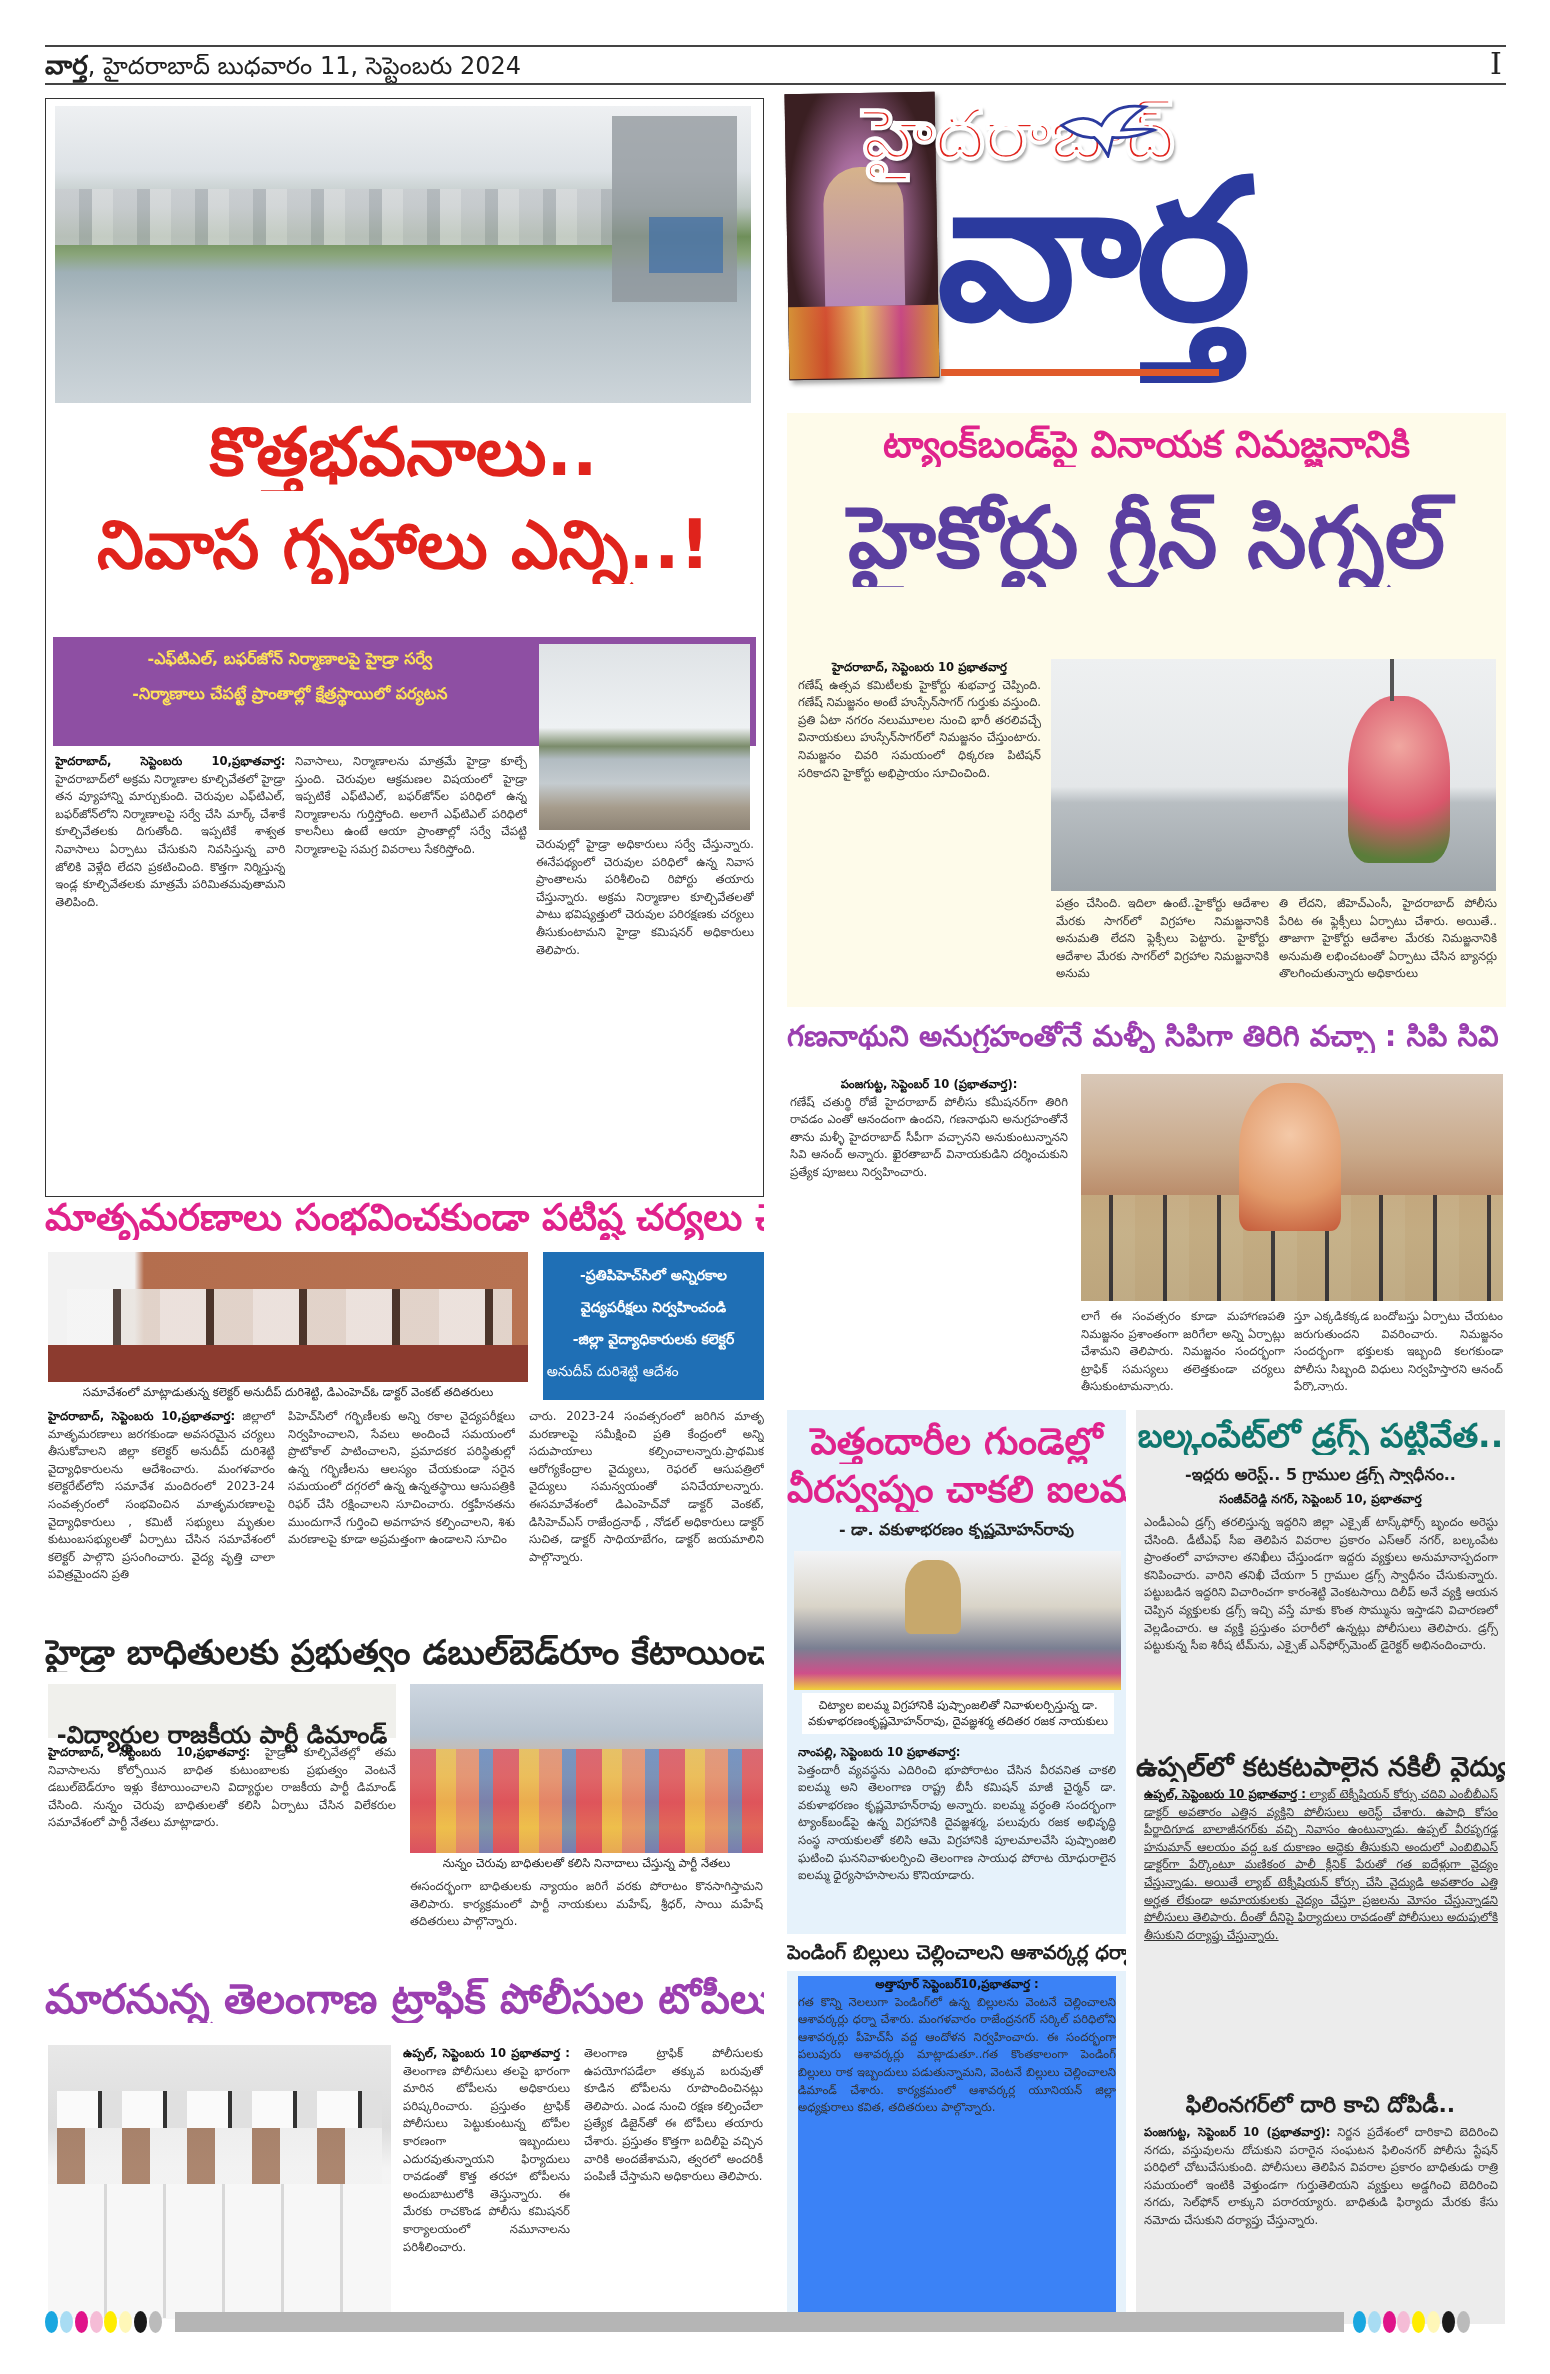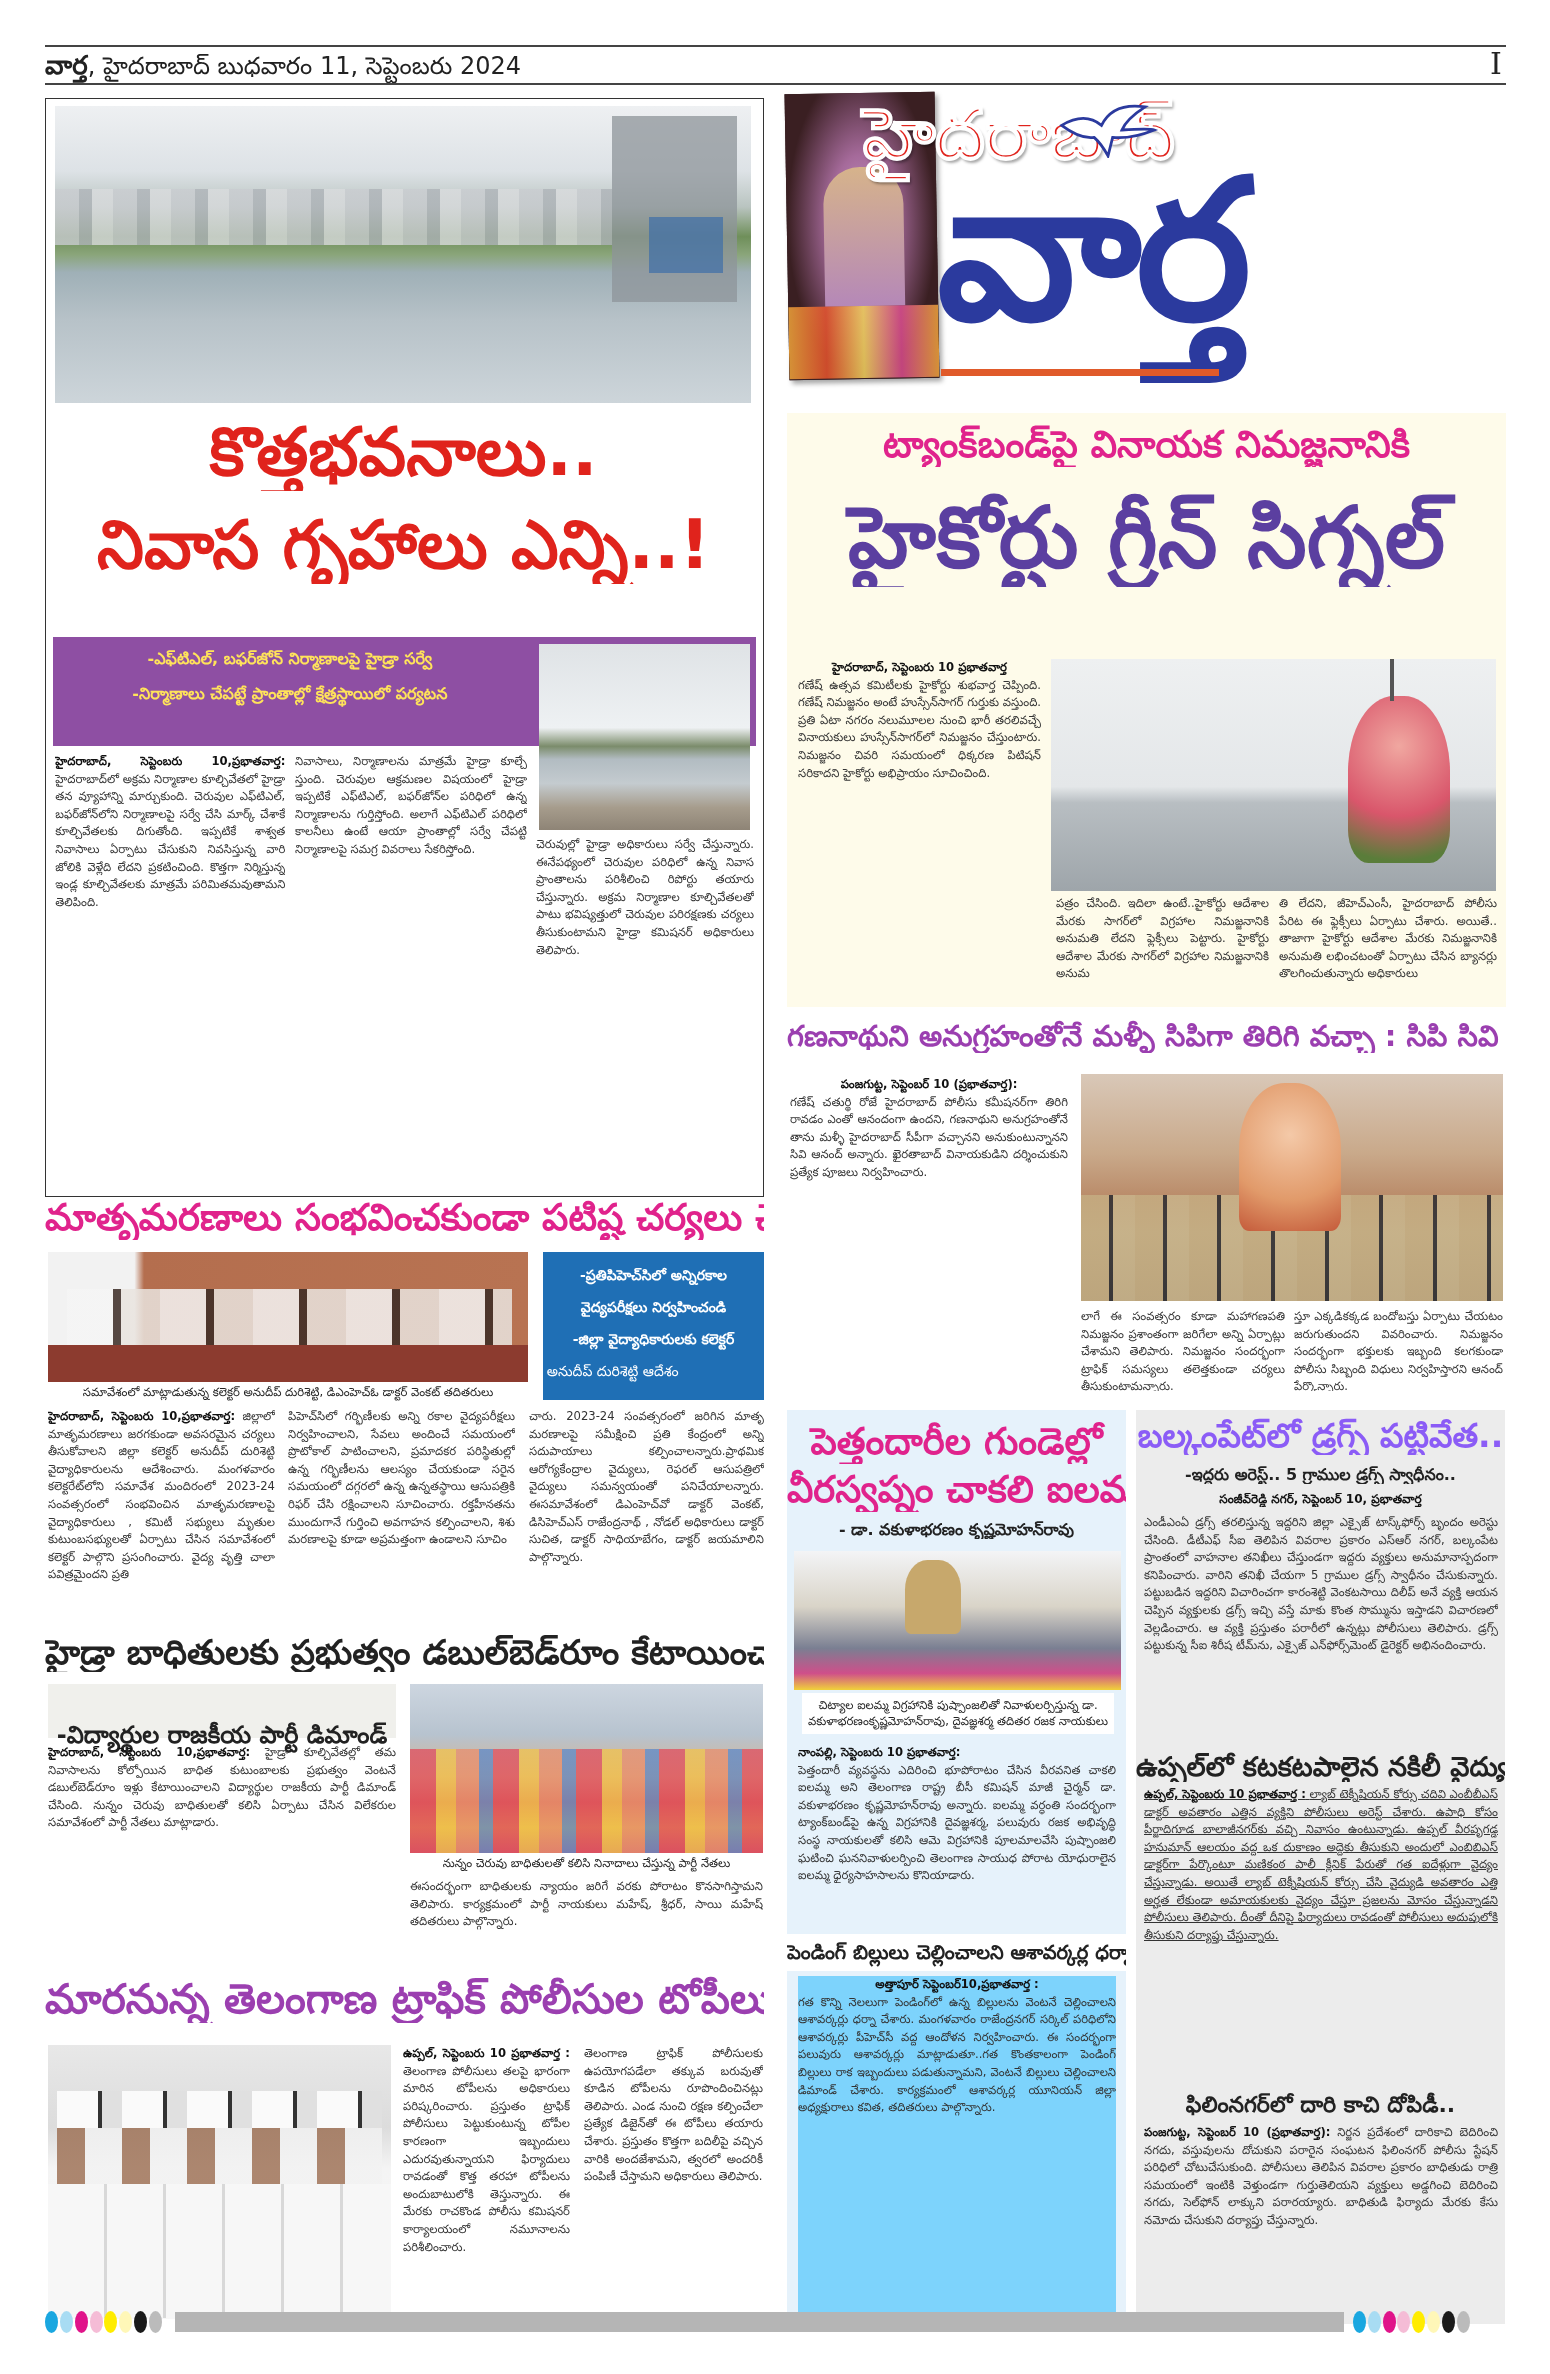--- a/index.html
+++ b/index.html
@@ -148,28 +148,28 @@
   <div class="photo" style="left:7.4px;top:141px;width:327px;height:139px;background:linear-gradient(180deg,#f3f4f6 0%,#d9d4c8 40%,#7a7f92 70%,#cf4f8a 88%,#f1d23a 100%);">
     <div class="abs" style="left:111px;top:9.3px;width:56px;height:74px;background:#c7a86c;border-radius:40% 40% 10% 10%;"></div>
   </div>
   <div class="caption" style="left:15px;top:283px;width:312px;background:#fff;padding:3.7px;">చిట్యాల ఐలమ్మ విగ్రహానికి పుష్పాంజలితో నివాళులర్పిస్తున్న డా. వకుళాభరణంకృష్ణమోహన్‌రావు, దైవజ్ఞశర్మ తదితర రజక నాయకులు</div>
   <div class="abs body-text" style="left:11px;top:334px;width:318px;height:181px;">
     <div class="dateline" style="text-align:left;">నాంపల్లి, సెప్టెంబరు 10 ప్రభాతవార్త:</div>
     <span>పెత్తందారీ వ్యవస్థను ఎదిరించి భూపోరాటం చేసిన వీరవనిత చాకలి ఐలమ్మ అని తెలంగాణ రాష్ట్ర బీసీ కమిషన్ మాజీ చైర్మన్ డా. వకుళాభరణం కృష్ణమోహన్‌రావు అన్నారు. ఐలమ్మ వర్ధంతి సందర్భంగా ట్యాంక్‌బండ్‌పై ఉన్న విగ్రహానికి దైవజ్ఞశర్మ, పలువురు రజక అభివృద్ధి సంస్థ నాయకులతో కలిసి ఆమె విగ్రహానికి పూలమాలవేసి పుష్పాంజలి ఘటించి ఘననివాళులర్పించి తెలంగాణ సాయుధ పోరాట యోధురాలైన ఐలమ్మ ధైర్యసాహసాలను కొనియాడారు.</span>
   </div>
 
   <div class="abs hl" style="left:0;top:524px;width:339px;font-size:19.5px;color:#222;background:#fff;line-height:37px;">పెండింగ్ బిల్లులు చెల్లించాలని ఆశావర్కర్ల ధర్నా</div>
-  <div class="abs body-text" style="left:11px;top:566px;width:318px;height:343px;background:#7dd3fc;">
+  <div class="abs body-text" style="left:11px;top:566px;width:318px;height:343px;background:#3b82f6;">
     <div class="dateline" style="text-align:center;">అత్తాపూర్ సెప్టెంబర్10,ప్రభాతవార్త :</div>
     <span>గత కొన్ని నెలలుగా పెండింగ్‌లో ఉన్న బిల్లులను వెంటనే చెల్లించాలని ఆశావర్కర్లు ధర్నా చేశారు. మంగళవారం రాజేంద్రనగర్ సర్కిల్ పరిధిలోని ఆశావర్కర్లు పీహెచ్‌సీ వద్ద ఆందోళన నిర్వహించారు. ఈ సందర్భంగా పలువురు ఆశావర్కర్లు మాట్లాడుతూ..గత కొంతకాలంగా పెండింగ్ బిల్లులు రాక ఇబ్బందులు పడుతున్నామని, వెంటనే బిల్లులు చెల్లించాలని డిమాండ్ చేశారు. కార్యక్రమంలో ఆశావర్కర్ల యూనియన్ జిల్లా అధ్యక్షురాలు కవిత, తదితరులు పాల్గొన్నారు.</span>
   </div>
 </div>
 
 <div class="box" style="left:1136px;top:1410px;width:369px;height:914px;background:#ececec;"></div>
-<div class="abs hl" style="left:1136px;top:1417px;width:369px;font-size:33px;color:#8b5cf6;">బల్కంపేట్‌లో డ్రగ్స్ పట్టివేత..</div>
+<div class="abs hl" style="left:1136px;top:1417px;width:369px;font-size:33px;color:#0f766e;">బల్కంపేట్‌లో డ్రగ్స్ పట్టివేత..</div>
 <div class="abs hl" style="left:1136px;top:1466px;width:369px;font-size:16px;color:#222;">-ఇద్దరు అరెస్ట్.. 5 గ్రాముల డ్రగ్స్ స్వాధీనం..</div>
 <div class="abs hl" style="left:1136px;top:1493px;width:369px;font-size:12px;color:#111;">సంజీవ్‌రెడ్డి నగర్, సెప్టెంబర్ 10, ప్రభాతవార్త</div>
 <div class="abs body-text" style="left:1144px;top:1514px;width:354px;height:234px;">ఎండీఎంఏ డ్రగ్స్ తరలిస్తున్న ఇద్దరిని జిల్లా ఎక్సైజ్ టాస్క్‌ఫోర్స్ బృందం అరెస్టు చేసింది. డీటీఎఫ్ సీఐ తెలిపిన వివరాల ప్రకారం ఎస్‌ఆర్ నగర్, బల్కంపేట ప్రాంతంలో వాహనాల తనిఖీలు చేస్తుండగా ఇద్దరు వ్యక్తులు అనుమానాస్పదంగా కనిపించారు. వారిని తనిఖీ చేయగా 5 గ్రాముల డ్రగ్స్ స్వాధీనం చేసుకున్నారు. పట్టుబడిన ఇద్దరిని విచారించగా కారంశెట్టి వెంకటసాయి దిలీప్ అనే వ్యక్తి ఆయన చెప్పిన వ్యక్తులకు డ్రగ్స్ ఇచ్చి వస్తే మాకు కొంత సొమ్మును ఇస్తాడని విచారణలో వెల్లడించారు. ఆ వ్యక్తి ప్రస్తుతం పరారీలో ఉన్నట్లు పోలీసులు తెలిపారు. డ్రగ్స్ పట్టుకున్న సీఐ శిరీష టీమ్‌ను, ఎక్సైజ్ ఎన్‌ఫోర్స్‌మెంట్ డైరెక్టర్ అభినందించారు.</div>
 
 <div class="abs hl" style="left:1136px;top:1751px;width:369px;font-size:27px;color:#222;">ఉప్పల్‌లో కటకటపాలైన నకిలీ వైద్యుడు</div>
 <div class="abs body-text" style="left:1144px;top:1786px;width:354px;height:297px;text-decoration:underline;">
   <span class="dateline">ఉప్పల్, సెప్టెంబరు 10 ప్రభాతవార్త :</span>
   <span>ల్యాబ్ టెక్నీషియన్ కోర్సు చదివి ఎంబీబీఎస్ డాక్టర్ అవతారం ఎత్తిన వ్యక్తిని పోలీసులు అరెస్ట్ చేశారు. ఉపాధి కోసం పీర్జాదిగూడ బాలాజీనగర్‌కు వచ్చి నివాసం ఉంటున్నాడు. ఉప్పల్ వీరపృగడ్డ హనుమాన్ ఆలయం వద్ద ఒక దుకాణం అద్దెకు తీసుకుని అందులో ఎంబిబిఎస్ డాక్టర్‌గా పేర్కొంటూ మణికంఠ పాలీ క్లీనిక్ పేరుతో గత ఐదేళ్లుగా వైద్యం చేస్తున్నాడు. అయితే ల్యాబ్ టెక్నీషియన్ కోర్సు చేసి వైద్యుడి అవతారం ఎత్తి అర్హత లేకుండా అమాయకులకు వైద్యం చేస్తూ ప్రజలను మోసం చేస్తున్నాడని పోలీసులు తెలిపారు. దీంతో దీనిపై ఫిర్యాదులు రావడంతో పోలీసులు అదుపులోకి తీసుకుని దర్యాప్తు చేస్తున్నారు.</span>
 </div>
 

